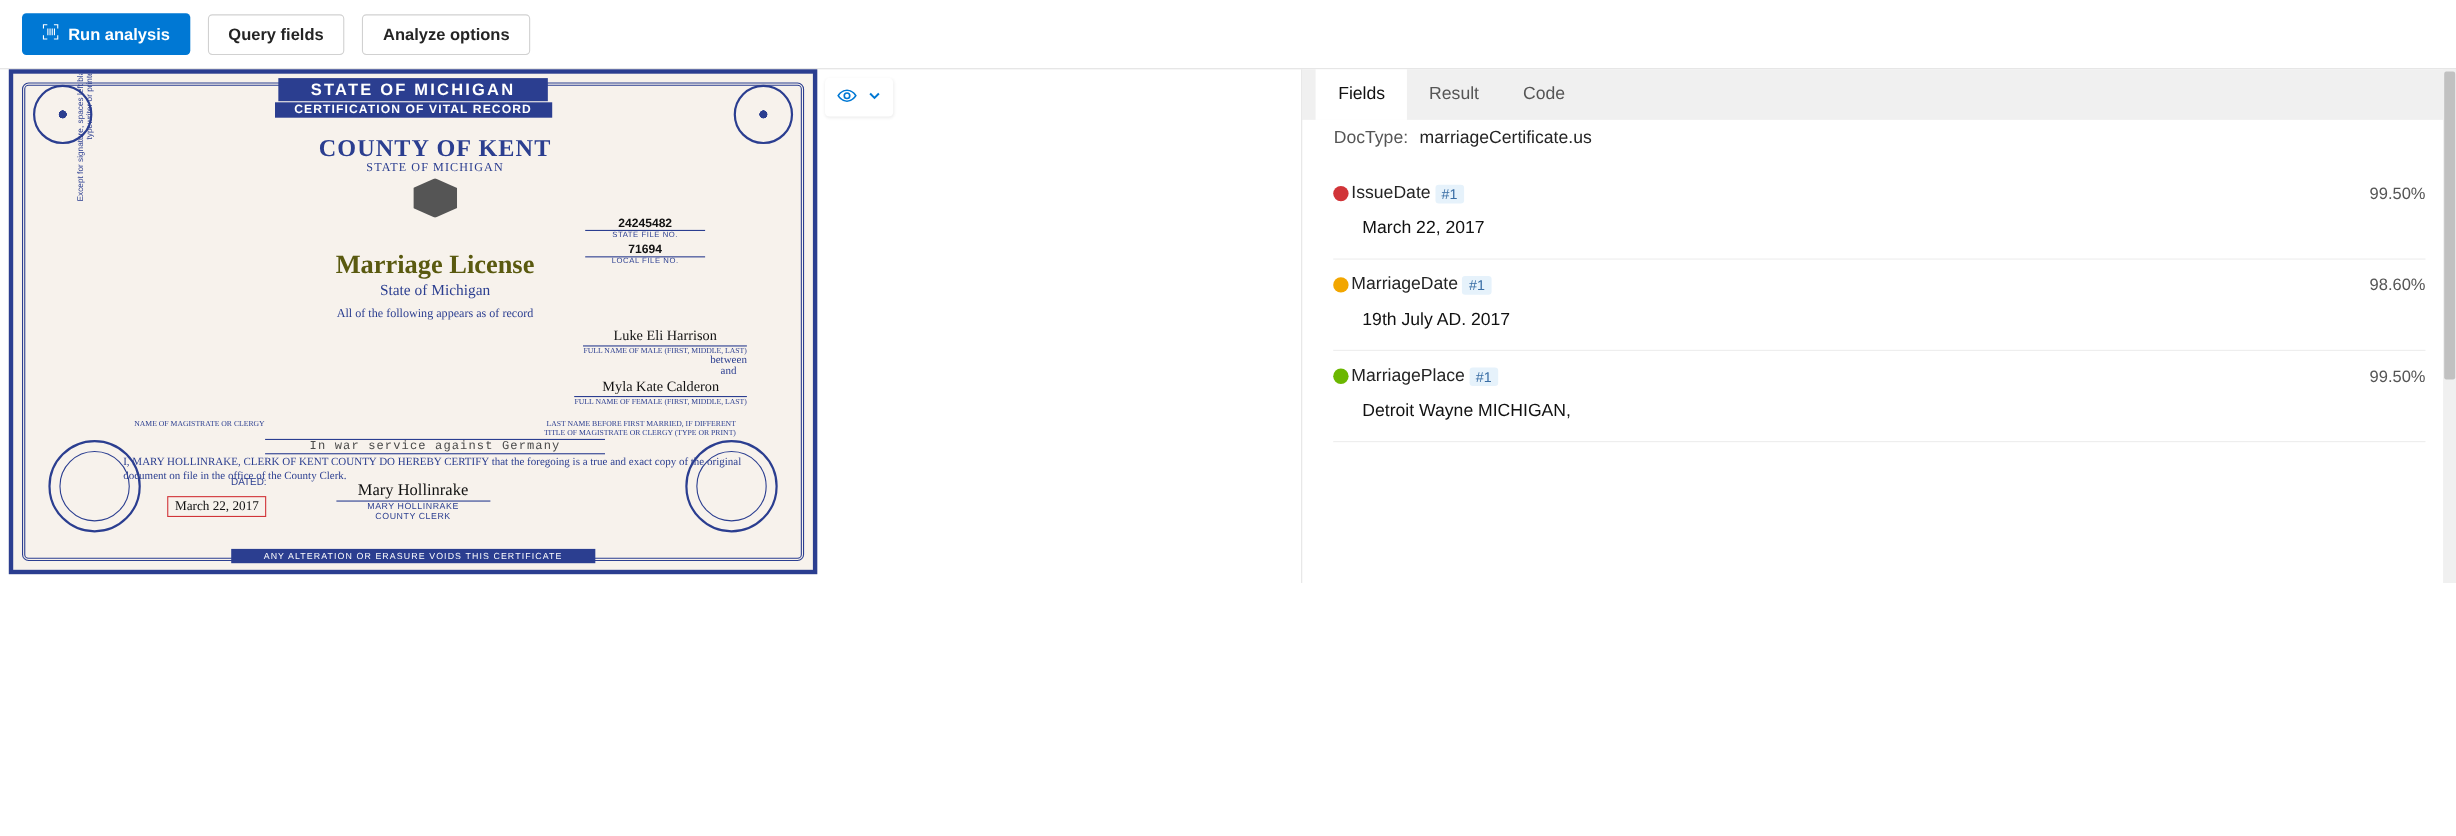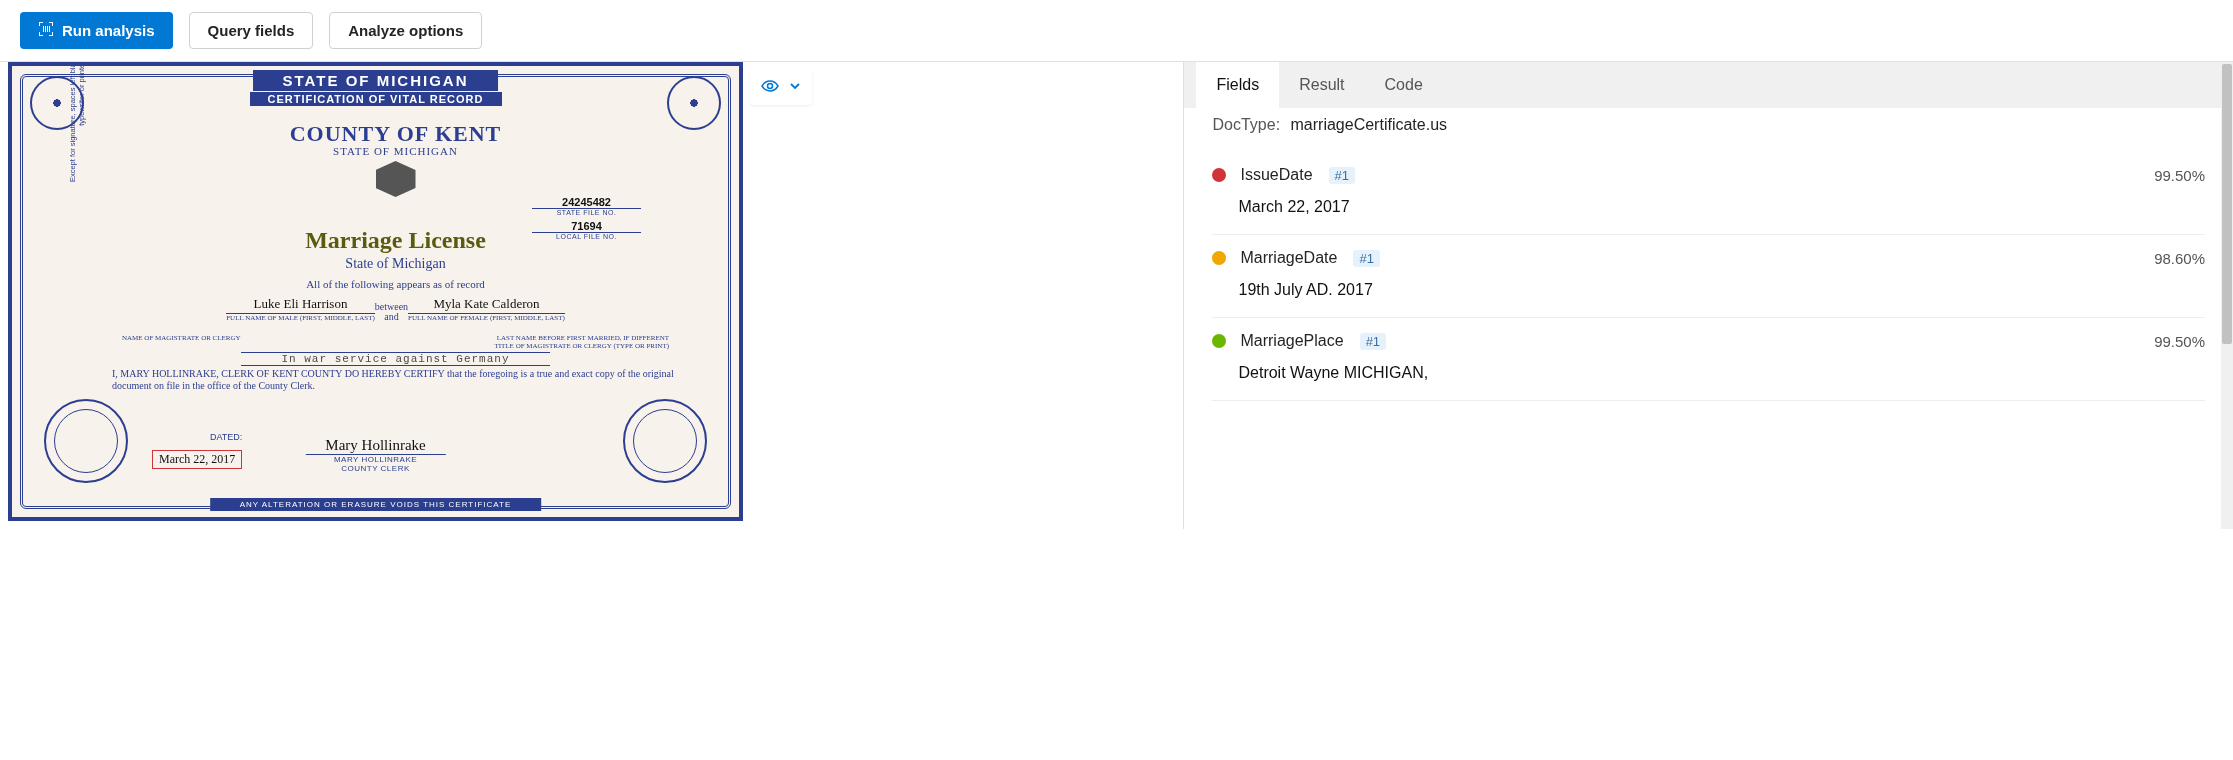--- a/index.html
+++ b/index.html
@@ -14,21 +14,21 @@
   .doc-border-inner { position: absolute; inset: 8px; border: 3px double #2b3e90; border-radius: 6px; }
   .banner-top { position: absolute; top: 4px; left: 50%; transform: translateX(-50%); background: #2b3e90; color: #fff; font-weight: 700; letter-spacing: 2px; font-size: 15px; padding: 2px 30px; text-align: center; }
   .banner-sub { position: absolute; top: 26px; left: 50%; transform: translateX(-50%); background: #2b3e90; color: #fff; font-weight: 700; letter-spacing: 1px; font-size: 11px; padding: 1px 18px; }
   .doc-body { position: absolute; top: 55px; left: 100px; right: 60px; text-align: center; color: #2b3e90; font-family: Georgia, serif; }
   .doc-body h2 { font-size: 22px; font-weight: 800; letter-spacing: 1px; }
   .doc-body .sub { font-size: 11px; letter-spacing: 1px; margin-top: -2px; }
   .doc-body .ml { font-family: "Old English Text MT", Georgia, serif; font-size: 24px; font-weight: 700; margin-top: 30px; color: #5a5a10; }
   .doc-body .som { font-size: 14px; margin-top: 2px; color: #2b3e90; }
   .doc-body .small { font-size: 11px; margin-top: 6px; }
   .doc-body .rec-line { font-size: 11px; margin-top: 4px; }
-  .names-row { display: flex; justify-content: center; align-items: flex-end; margin-top: 6px; font-size: 14px; color: #111; }
+  .names-row { display: flex; justify-content: flex-start; align-items: flex-end; margin-top: 6px; font-size: 14px; color: #111; flex-direction: column; }
   .names-row .name { border-bottom: 1px solid #2b3e90; padding: 0 24px 1px 24px; font-size: 13px; }
   .names-row .mid { font-size: 10px; color: #2b3e90; text-align: center; line-height: 1; }
   .fn-label { font-size: 7px; color: #2b3e90; text-align: center; }
   .file-labels { position: absolute; top: 130px; right: 98px; text-align: center; color: #2b3e90; font-size: 11px; }
   .file-labels .num { font-weight: 700; color: #111; border-bottom: 1px solid #2b3e90; display: block; padding: 0 30px; }
   .file-labels .lbl { font-size: 7px; letter-spacing: 0.5px; margin-bottom: 4px; display: block; }
   .vert-text { position: absolute; left: 56px; top: 120px; transform: rotate(-90deg); transform-origin: left top; font-size: 7.5px; color: #2b3e90; width: 210px; text-align: center; line-height: 1.2; }
   .magistrate { font-size: 7px; color: #2b3e90; display: flex; justify-content: space-between; margin-top: 12px; padding: 0 10px; }
   .svc-text { font-size: 11px; color: #4a4a4a; letter-spacing: 1px; margin-top: 0px; border-top: 1px solid #2b3e90; border-bottom: 1px solid #2b3e90; display: inline-block; padding: 0 40px; font-family: "Courier New", monospace; }
   .certify { font-size: 10px; color: #2b3e90; margin-top: 2px; text-align: left; padding: 0 0px; line-height: 1.2; }
@@ -47,21 +47,21 @@
   .corner.tr { top: 10px; right: 18px; }
   .overlay-ctrl { position: absolute; top: 8px; left: 750px; background: #fff; padding: 6px 10px; display: flex; gap: 8px; align-items: center; border-radius: 4px; box-shadow: 0 1px 3px rgba(0,0,0,0.08); }
   .result-pane { flex: 1; border-left: 1px solid #e0e0e0; background: #faf9f8; display: flex; flex-direction: column; position: relative; }
   .tabs { display: flex; background: #f0f0f0; padding: 0 12px; gap: 0; }
   .tab { padding: 14px 20px; font-size: 16px; background: transparent; border: none; cursor: pointer; color: #555; }
   .tab.active { background: #fff; color: #111; font-weight: 400; }
   .result-body { background: #fff; flex: 1; padding: 8px 28px; overflow-y: auto; position: relative; }
   .doctype-row { margin-bottom: 18px; font-size: 16px; }
   .doctype-row .lbl { color: #555; margin-right: 6px; }
   .field-row { padding: 14px 0 18px 0; border-bottom: 1px solid #ededed; }
-  .field-head { display: flex; align-items: center; gap: 14px; }
+  .field-head { display: flex; align-items: center; gap: 2px; }
   .dot { width: 14px; height: 14px; border-radius: 50%; flex-shrink: 0; }
   .field-name { font-size: 16px; color: #242424; }
   .idx-badge { background: #e6f2fb; color: #3a6ea5; font-size: 13px; padding: 1px 6px; border-radius: 3px; margin-left: 2px; }
   .conf { margin-left: auto; font-size: 15px; color: #555; }
   .field-val { margin-left: 26px; margin-top: 14px; font-size: 16px; color: #111; }
   .scrollbar { position: absolute; right: 0; top: 0; width: 12px; height: 100%; background: #f0f0f0; }
   .scrollbar .thumb { position: absolute; top: 2px; left: 1px; right: 1px; height: 60%; background: #c1c1c1; border-radius: 2px; }
   .crest { width: 40px; height: 36px; margin: 4px auto 0 auto; background: #555; clip-path: polygon(50% 0%, 100% 25%, 100% 75%, 50% 100%, 0% 75%, 0% 25%); }
 </style>
 </head>

